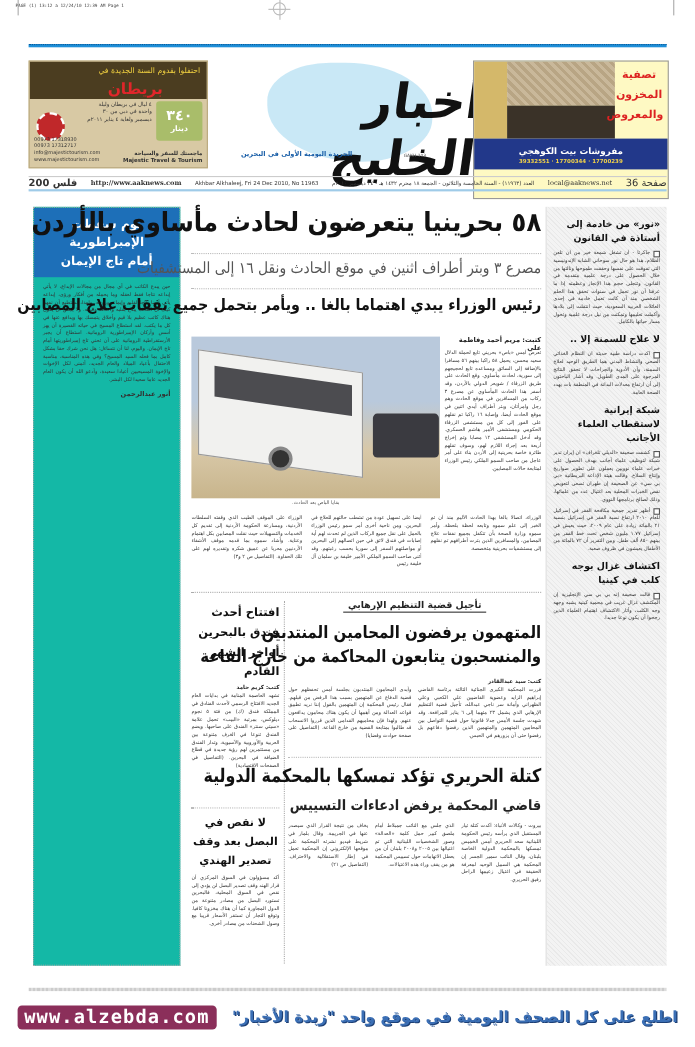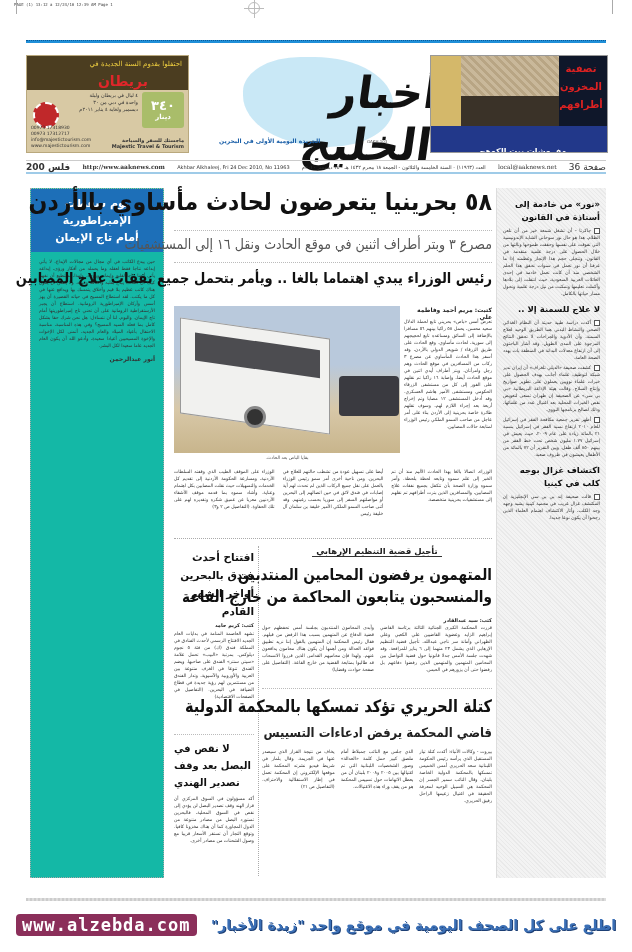--- a/index.html
+++ b/index.html
@@ -20,26 +20,26 @@
 .ad-left .price small{display:block;font-size:7px}
 .ad-left .info{position:absolute;right:50px;top:36px;font-size:5px;color:#333;direction:rtl;text-align:right;line-height:7px;width:60px}
 .ad-left .stamp{position:absolute;left:6px;top:46px;width:26px;height:26px;border-radius:50%;background:#c0282a;border:2px dashed #fff}
 .ad-left .contacts{position:absolute;left:4px;bottom:3px;font-size:4.5px;color:#333;line-height:6px}
 .ad-left .brand{position:absolute;right:4px;bottom:3px;font-size:5px;color:#333;font-weight:bold;text-align:right}
 .logo-wrap{left:195px;top:55px;width:240px;height:96px}
 .map{position:absolute;left:48px;top:2px;width:150px;height:90px;background:#bfe4f5;border-radius:40% 55% 45% 60%;opacity:.85}
 .logo{position:absolute;left:20px;top:12px;font-family:"DejaVu Sans",sans-serif;font-size:44px;font-weight:bold;color:#111;direction:rtl;letter-spacing:-2px;transform:skew(-8deg);line-height:52px}
 .tagline{position:absolute;left:24px;top:82px;font-size:6px;color:#1a5fa8;direction:rtl;font-weight:bold}
 .gakh{position:absolute;left:172px;top:84px;font-size:4px;color:#555}
-.ad-right{left:430px;top:55px;width:178px;height:98px;border:1px solid #999;overflow:hidden;background:#0f172a}
+.ad-right{left:430px;top:55px;width:178px;height:126px;border:1px solid #999;overflow:hidden;background:#fef9c3}
 .ad-right .cage{position:absolute;left:0;top:0;width:30px;height:70px;background:#d4b86a}
 .ad-right .pattern{position:absolute;left:30px;top:0;width:98px;height:40px;background:repeating-linear-gradient(45deg,#c9b89a 0 3px,#b8a584 3px 6px)}
 .ad-right .chairs{position:absolute;left:30px;top:40px;width:98px;height:30px;background:#3a3228}
 .ad-right .title{position:absolute;right:4px;top:4px;width:44px;font-size:10px;color:#d22;font-weight:bold;direction:rtl;text-align:center;line-height:18px}
-.ad-right .bar{position:absolute;left:0;top:70px;width:100%;height:28px;background:#22388a;color:#fff;font-size:8px;direction:rtl;text-align:center;padding-top:21px;font-weight:bold}
+.ad-right .bar{position:absolute;left:0;top:70px;width:100%;height:28px;background:#22388a;color:#fff;font-size:8px;direction:rtl;text-align:center;padding-top:7px;font-weight:bold}
 .ad-right .bar small{display:block;font-size:5px;color:#f2d248;margin-top:2px}
 .dateline{left:26px;top:160px;width:580px;height:14px;border-top:1px solid #ccc;border-bottom:2px solid #9fcbe8;font-size:5px;color:#333;display:flex;align-items:center;justify-content:space-between;white-space:nowrap}
 .dateline .pages{font-size:9px;font-weight:normal}
 .dateline .price{font-size:9px;font-weight:bold}
 .dateline .mail{font-family:"DejaVu Serif",serif;font-size:6px}
 .dateline .url{font-family:"DejaVu Serif",serif;font-size:6px;font-weight:bold}
 .ar{direction:rtl;text-align:right}
 .body-text{font-size:4.6px;line-height:7px;color:#333;direction:rtl;text-align:justify;overflow:hidden}
 .body-text p{margin-bottom:1px}
 .col-left{left:30px;top:188px;width:134px;height:690px;border:1px dotted #aaa;background:#14b8a6}
@@ -71,21 +71,21 @@
 .trial-h1{left:262px;top:566px;width:230px;font-size:15.5px;font-weight:bold;direction:rtl;text-align:right;white-space:nowrap;color:#111;transform:scaleX(.88);transform-origin:right}
 .trial-h2{left:262px;top:588px;width:230px;font-size:15.5px;font-weight:bold;direction:rtl;text-align:right;white-space:nowrap;color:#111;transform:scaleX(.88);transform-origin:right}
 .trial-by{left:420px;top:617px;width:72px;font-size:5px;font-weight:bold;direction:rtl;text-align:right}
 .trial-cols{left:262px;top:624px;width:230px;height:56px;display:flex;gap:6px;flex-direction:row-reverse}
 .trial-cols .body-text{flex:1;height:56px}
 .harir-h1{left:262px;top:696px;width:230px;font-size:17px;font-weight:bold;direction:rtl;text-align:right;white-space:nowrap;color:#111;transform:scaleX(.85);transform-origin:right}
 .harir-h2{left:262px;top:725px;width:230px;font-size:13px;font-weight:bold;direction:rtl;text-align:right;white-space:nowrap;color:#222;letter-spacing:1px;transform:scaleX(.9);transform-origin:right}
 .harir-cols{left:262px;top:748px;width:230px;height:130px;display:flex;gap:6px;flex-direction:row-reverse}
 .harir-cols .body-text{flex:1;height:130px}
 .onion{left:174px;top:740px;width:80px}
-.onion h3{font-size:10px;line-height:17px;font-weight:bold;direction:rtl;text-align:left;color:#111}
+.onion h3{font-size:10px;line-height:17px;font-weight:bold;direction:rtl;text-align:center;color:#111}
 .onion .body-text{height:98px;margin-top:4px}
 .right-col{left:496px;top:188px;width:110px;height:690px;background:repeating-linear-gradient(45deg,#f3f3f3 0 2px,#e9e9e9 2px 3px);padding:4px 6px;overflow:hidden;border-left:1px solid #ddd}
 .right-col h4{font-size:8.5px;line-height:13px;font-weight:bold;direction:rtl;text-align:right;color:#111;margin-top:6px}
 .right-col .body-text{margin-top:3px}
 .right-col .bullet{display:inline-block;width:6px;height:6px;border:1px solid #555;background:#fff;float:right;margin-left:3px;margin-top:1px}
 .bottom-rule{left:26px;top:898px;width:580px;height:3px;background:repeating-linear-gradient(90deg,#ccc 0 2px,#ddd 2px 4px)}
 .footer-banner{left:16px;top:912px;width:600px;height:26px;display:flex;align-items:center;justify-content:space-between}
 .footer-banner .url{background:#8b2f5a;color:#fff;font-family:"DejaVu Sans Mono",monospace;font-weight:bold;font-size:17px;padding:1px 6px;border-radius:4px;letter-spacing:1px}
 .footer-banner .slogan{color:#3b6fb5;font-weight:bold;font-size:14px;direction:rtl;white-space:nowrap;text-shadow:1px 1px 0 #1c3f75}
 </style>
@@ -128,21 +128,21 @@
   <div class="gakh">GAKH 103</div>
 </div>
 
 <div class="abs ad-right">
   <div class="cage"></div>
   <div class="pattern"></div>
   <div class="chairs"></div>
   <div class="title">
     <div>تصفية</div>
     <div>المخزون</div>
-    <div>أطرافهم</div>
+    <div>والمعروض</div>
   </div>
   <div class="bar">
     <span>مفروشات بيت الكوهجي</span>
     <small>
       <span>17700239</span> ·
       <span>17700344</span> ·
       <span>39332551</span>
     </small>
   </div>
 </div>
@@ -225,20 +225,21 @@
 <div class="abs onion">
   <h3>لا نقص في البصل بعد وقف تصدير الهندي</h3>
   <div class="body-text">أكد مسؤولون في السوق المركزي أن قرار الهند وقف تصدير البصل لن يؤدي إلى نقص في السوق المحلية، فالبحرين تستورد البصل من مصادر متنوعة من الدول المجاورة كما أن هناك مخزونا كافيا. وتوقع التجار أن تستقر الأسعار قريبا مع وصول الشحنات من مصادر أخرى.</div>
 </div>
 
 <div class="abs right-col">
   <h4>«نور» من خادمة إلى أستاذة في القانون</h4>
   <div class="body-text"><span class="bullet"></span><span>جاكرتا - أن تشغل شمعة خير من أن تلعن الظلام، هذا هو حال نور سوحاني الشابة الإندونيسية التي تفوقت على نفسها وحققت طموحها ونالتها من خلال الحصول على درجة علمية متقدمة في القانون. وتتجلى حجم هذا الإنجاز وعظمته إذا ما عرفنا أن نور تعمل في سنوات تحقق هذا الحلم الشخصي منذ أن كانت تعمل خادمة في إحدى العائلات العربية السعودية، حيث انتقلت إلى بلادها وأكملت تعليمها وتمكنت من نيل درجة علمية وتحول مسار حياتها بالكامل.</span></div>
   <h4>لا علاج للسمنة إلا ..</h4>
   <div class="body-text"><span class="bullet"></span><span>أكدت دراسة طبية حديثة أن النظام الغذائي الصحي والنشاط البدني هما الطريق الوحيد لعلاج السمنة، وأن الأدوية والجراحات لا تحقق النتائج المرجوة على المدى الطويل. وقد أشار الباحثون إلى أن ارتفاع معدلات البدانة في المنطقة بات يهدد الصحة العامة.</span></div>
+  <h4>شبكة إيرانية لاستقطاب العلماء الأجانب</h4>
   <div class="body-text"><span class="bullet"></span><span>كشفت صحيفة «الديلي تلغراف» أن إيران تدير شبكة لتوظيف علماء أجانب بهدف الحصول على خبرات علماء نوويين يعملون على تطوير صواريخ وإنتاج السلاح. وقالت هيئة الإذاعة البريطانية «بي بي سي» عن الصحيفة إن طهران تسعى لتعويض نقص الخبرات المحلية بعد اغتيال عدد من علمائها، وذلك لصالح برنامجها النووي.</span></div>
   <div class="body-text"><span class="bullet"></span><span>أظهر تقرير جمعية مكافحة الفقر في إسرائيل للعام ٢٠١٠ ارتفاع نسبة الفقر في إسرائيل بنسبة ٢١ بالمائة زيادة على عام ٢٠٠٩، حيث يعيش في إسرائيل ١.٧٧ مليون شخص تحت خط الفقر من بينهم ٨٥٠ ألف طفل. وبين التقرير أن ٧٢ بالمائة من الأطفال يعيشون في ظروف صعبة.</span></div>
   <h4>اكتشاف غزال بوجه كلب في كينيا</h4>
   <div class="body-text"><span class="bullet"></span><span>قالت صحيفة إنه بي بي سي الإنجليزية إن المكتشف غزال غريب في محمية كينية يشبه وجهه وجه الكلب، وأثار الاكتشاف اهتمام العلماء الذين رجحوا أن يكون نوعا جديدا.</span></div>
 </div>
 
 <div class="abs bottom-rule"></div>
 
 <div class="abs footer-banner">
   <span class="url">www.alzebda.com</span>

